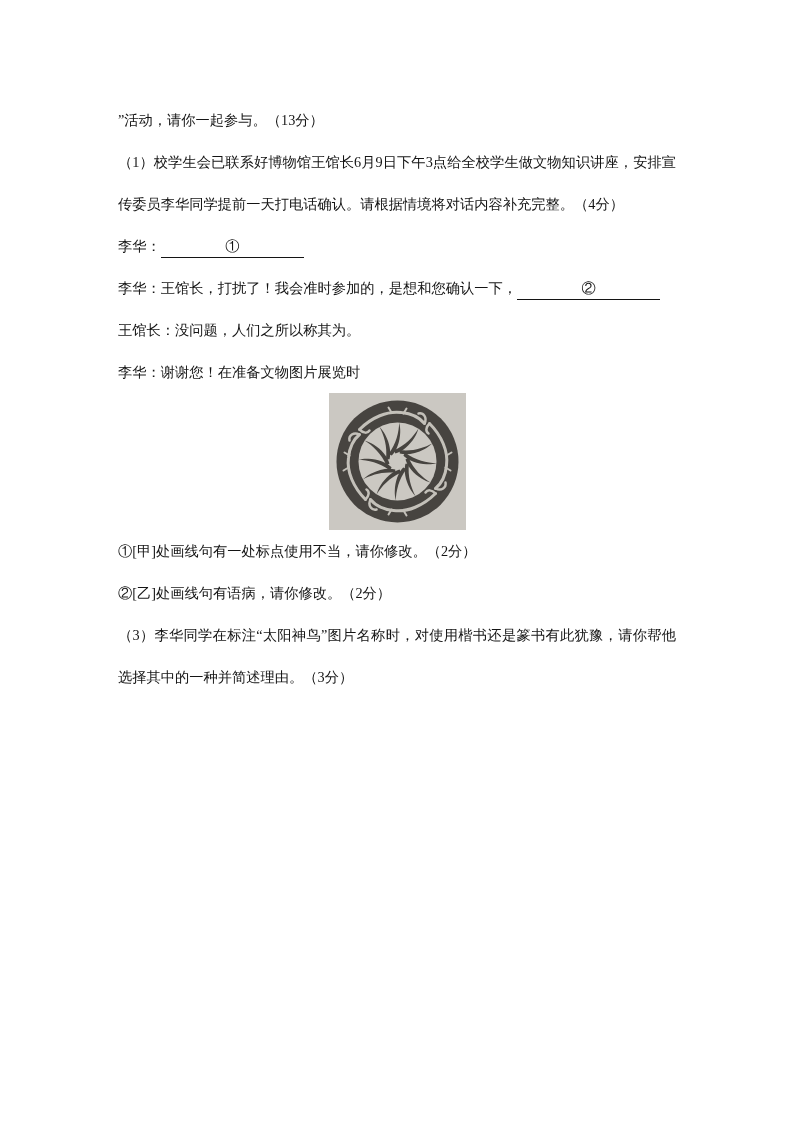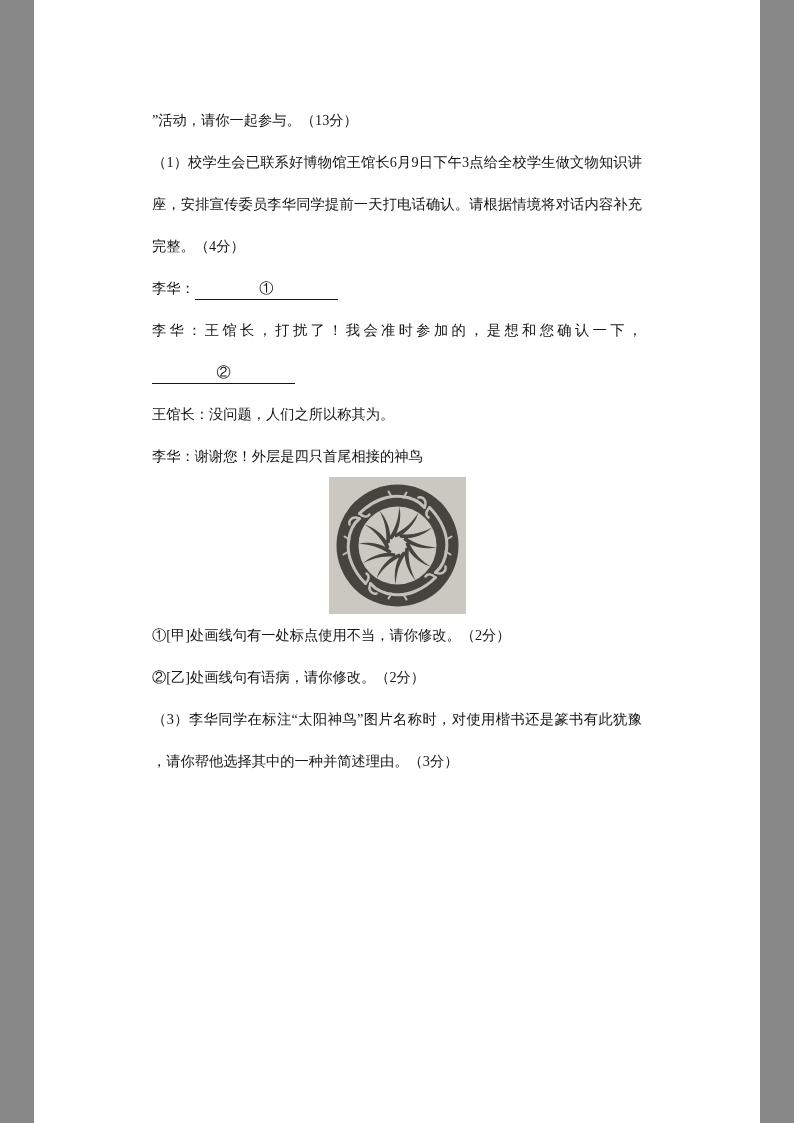--- a/index.html
+++ b/index.html
@@ -5,21 +5,21 @@
   :root{
     --page-bg:#ffffff;
     --text:#141414;
     --photo-bg:#cbc8c2;
     --artifact-disc:#474440;
     --artifact-motif:#c3c0b9;
   }
   html,body{margin:0;padding:0;background:#888;}
   .page{
     position:relative;
-    width:726px;height:1123px;
+    width:794px;height:1123px;
     margin:0 auto;
     background:var(--page-bg);
     box-sizing:border-box;
     padding:99px 118px 0 118px;
     font-family:"Liberation Serif","DejaVu Serif",serif;
     font-size:14.25px;
     color:var(--text);
   }
   p.ln{
     margin:0;
@@ -51,21 +51,21 @@
 </head>
 <body>
 
 <div class="page">
 
   <p class="ln"><span>”活动，请你一起参与。（13分）</span></p>
   <p class="ln"><span>（1）校学生会已联系好博物馆王馆长6月9日下午3点给全校学生做文物知识讲座，安排宣传委员李华同学提前一天打电话确认。请根据情境将对话内容补充完整。（4分）</span></p>
   <p class="ln"><span>李华：</span><span class="blank" style="width: 143px;">①</span></p>
   <p class="ln"><span>李华：王馆长，打扰了！我会准时参加的，是想和您确认一下，</span><span class="blank" style="width: 143px;">②</span></p>
   <p class="ln"><span>王馆长：没问题，人们之所以称其为。</span></p>
-  <p class="ln"><span>李华：谢谢您！外层是四只首尾相接的神鸟</span></p>
+  <p class="ln"><span>李华：谢谢您！在准备文物图片展览时</span></p>
 
   <figure class="artifact">
     <svg width="137" height="137" viewBox="0 0 137 137" xmlns="http://www.w3.org/2000/svg">
       <rect x="0" y="0" width="137" height="137" style="fill:var(--photo-bg)"></rect>
       <circle cx="68.5" cy="68.5" r="61" style="fill:var(--artifact-disc)"></circle>
       <circle cx="68.5" cy="68.5" r="39" style="fill:var(--photo-bg)"></circle>
       <g transform="translate(68.5,68.5)" style="fill:var(--artifact-disc)">
         <path id="ray" d="M -2 -8 C 5 -10 12 -16 17 -24 C 19 -27 20 -30 21 -33 C 16 -25 8 -16 -4 -11 Z"></path>
         <use href="#ray" transform="rotate(30)"></use>
         <use href="#ray" transform="rotate(60)"></use>

